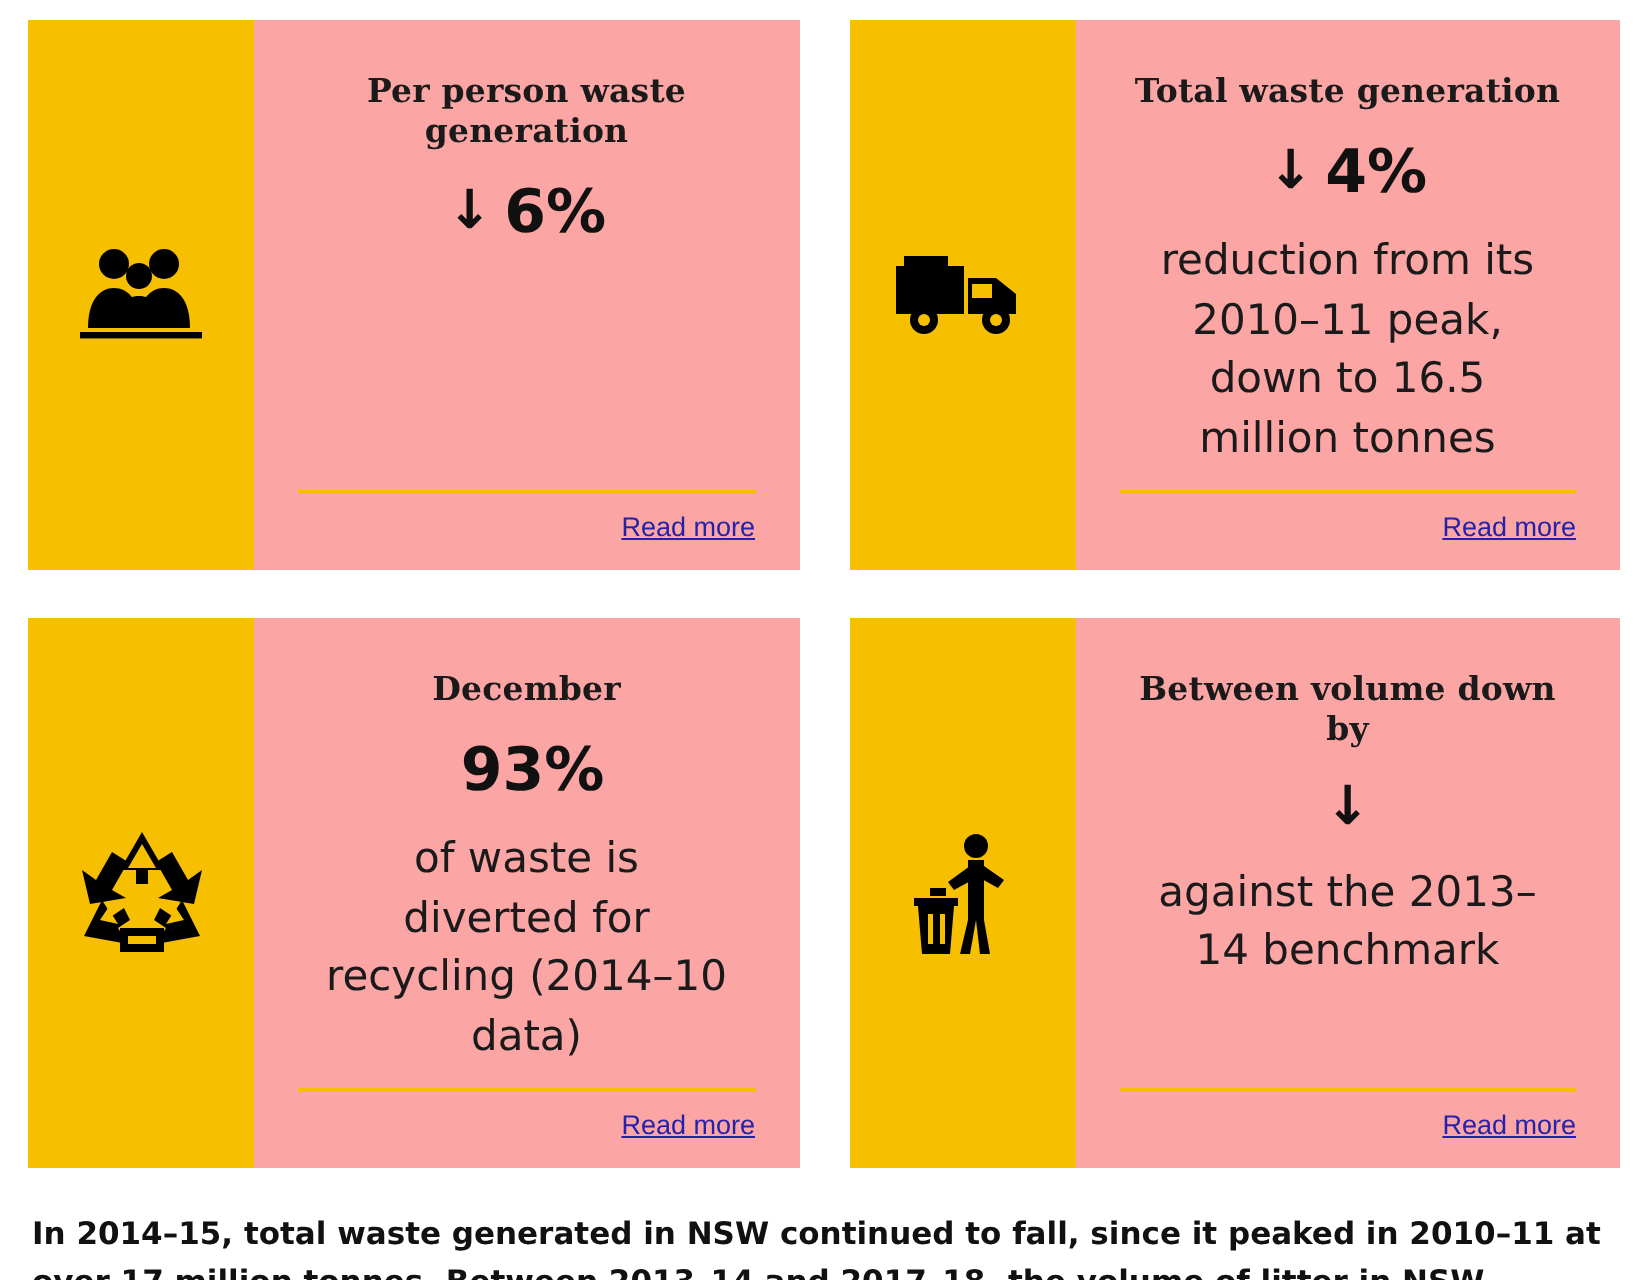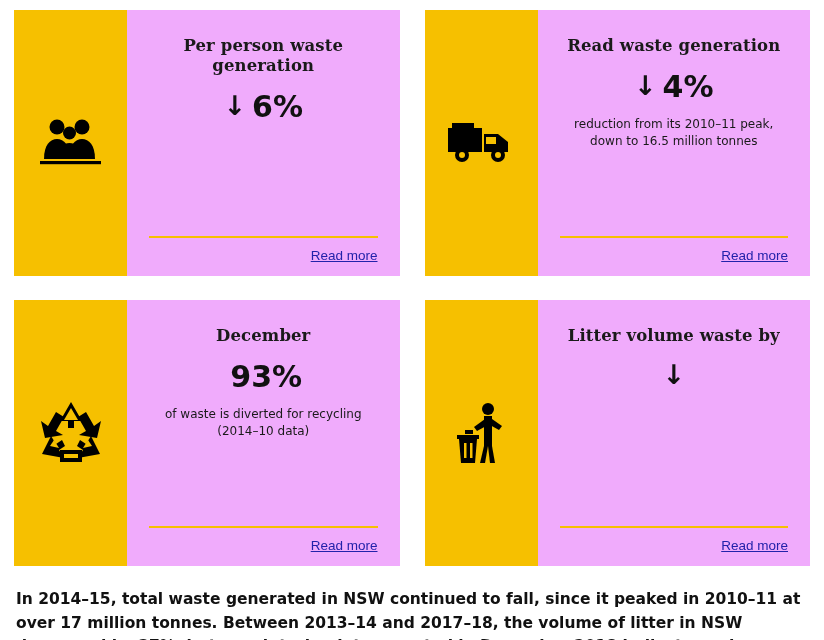--- a/index.html
+++ b/index.html
@@ -23,21 +23,21 @@
   }
   .grid {
     display: grid;
     grid-template-columns: 1fr 1fr;
     grid-template-rows: auto auto;
     column-gap: 25px;
     row-gap: 24px;
   }
   .card {
     display: flex;
-    background: #f0abfc;
+    background: #fca5a5;
     min-height: 266px;
     box-sizing: border-box;
   }
   .card-icon {
     background: #f6c000;
     width: 113px;
     flex: 0 0 113px;
     display: flex;
     align-items: center;
     justify-content: center;
@@ -73,21 +73,21 @@
   }
   .arrow-down {
     font-size: 27px;
     font-weight: bold;
     line-height: 1;
     display: inline-block;
     transform: translateY(-1px);
   }
   .card-desc {
     font-family: "DejaVu Sans", "Liberation Sans", sans-serif;
-    font-size: 12px;
+    font-size: 21px;
     color: #1a1a1a;
     line-height: 1.42;
     margin: 8px 14px 0 14px;
     flex: 1 1 auto;
   }
   .card-footer {
     margin-top: auto;
     padding-top: 10px;
   }
   .divider {
@@ -167,21 +167,21 @@
               <circle cx="16" cy="35" r="7"></circle>
               <circle cx="16" cy="35" r="3" fill="#f6c000"></circle>
               <circle cx="52" cy="35" r="7"></circle>
               <circle cx="52" cy="35" r="3" fill="#f6c000"></circle>
               <rect x="6" y="3" width="22" height="5"></rect>
             </g>
           </svg>
         </span>
       </div>
       <div class="card-body">
-        <div class="card-title">Read waste generation</div>
+        <div class="card-title">Total waste generation</div>
         <div class="card-stat">
           <span class="arrow-down">↓</span>
           <span>4%</span>
         </div>
         <div class="card-desc">reduction from its 2010–11 peak, down to 16.5 million tonnes</div>
         <div class="card-footer">
           <hr class="divider">
           <div class="read-more-row">
             <span class="read-more">Read more</span>
           </div>
@@ -238,24 +238,25 @@
               <rect x="5" y="34" width="22" height="4"></rect>
               <path d="M7 38 L25 38 L23 62 L9 62 Z"></path>
               <rect x="12" y="42" width="2.5" height="15" fill="#f6c000"></rect>
               <rect x="18" y="42" width="2.5" height="15" fill="#f6c000"></rect>
               <rect x="13" y="29" width="8" height="4"></rect>
             </g>
           </svg>
         </span>
       </div>
       <div class="card-body">
-        <div class="card-title">Litter volume waste by</div>
+        <div class="card-title">Between volume down by</div>
         <div class="card-stat">
           <span class="arrow-down">↓</span>
         </div>
+        <div class="card-desc">against the 2013–14 benchmark</div>
         <div class="card-footer">
           <hr class="divider">
           <div class="read-more-row">
             <span class="read-more">Read more</span>
           </div>
         </div>
       </div>
     </div>
 
   </div>

